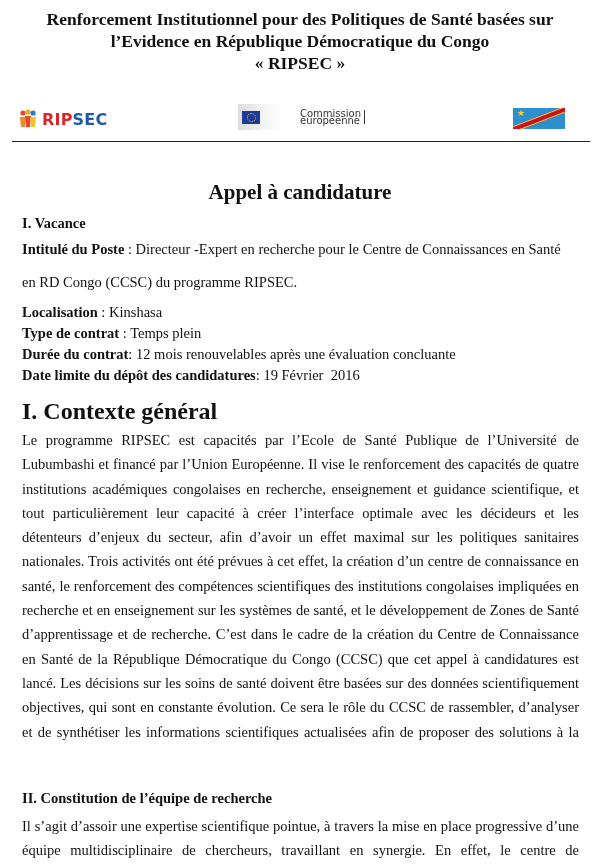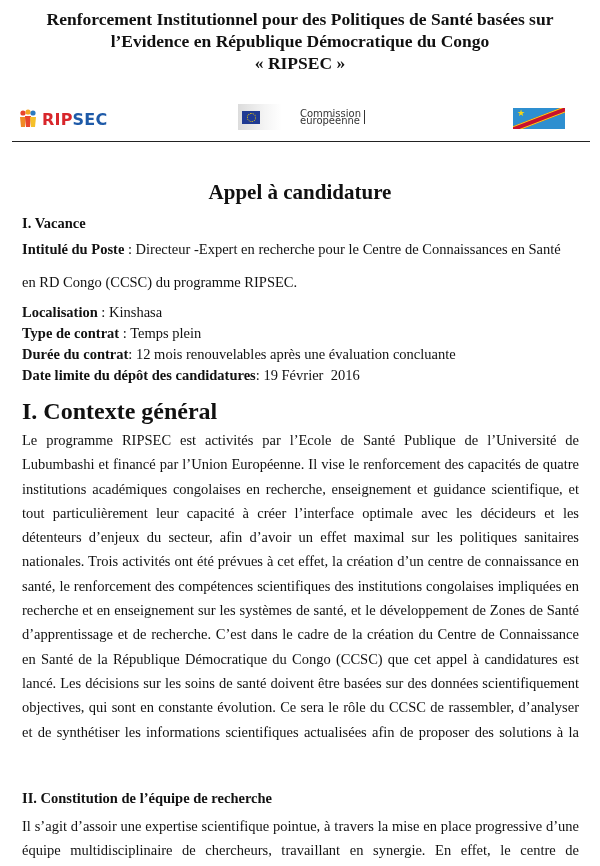--- a/index.html
+++ b/index.html
@@ -110,21 +110,21 @@
   <div class="field" style="top:345px;">
     <b>Durée du contrat</b><span>: </span><span>12 mois renouvelables après une évaluation concluante</span>
   </div>
   <div class="field" style="top:366px;">
     <b>Date limite du dépôt des candidatures</b><span>: </span><span style="white-space:pre;">19 Février  2016</span>
   </div>
 
   <div class="section-head big" style="top:400px;">I. Contexte général</div>
 
   <div class="para" style="top:428px;">
-    <span class="ln">Le programme RIPSEC est activités par l’Ecole de Santé Publique de l’Université de</span>
+    <span class="ln">Le programme RIPSEC est capacités par l’Ecole de Santé Publique de l’Université de</span>
     <span class="ln">Lubumbashi et financé par l’Union Européenne. Il vise le renforcement des capacités de quatre</span>
     <span class="ln">institutions académiques congolaises en recherche, enseignement et guidance scientifique, et</span>
     <span class="ln">tout particulièrement leur capacité à créer l’interface optimale avec les décideurs et les</span>
     <span class="ln">détenteurs d’enjeux du secteur, afin d’avoir un effet maximal sur les politiques sanitaires</span>
     <span class="ln">nationales. Trois activités ont été prévues à cet effet, la création d’un centre de connaissance en</span>
     <span class="ln">santé, le renforcement des compétences scientifiques des institutions congolaises impliquées en</span>
     <span class="ln">recherche et en enseignement sur les systèmes de santé, et le développement de Zones de Santé</span>
     <span class="ln">d’apprentissage et de recherche. C’est dans le cadre de la création du Centre de Connaissance</span>
     <span class="ln">en Santé de la République Démocratique du Congo (CCSC) que cet appel à candidatures est</span>
     <span class="ln">lancé. Les décisions sur les soins de santé doivent être basées sur des données scientifiquement</span>

